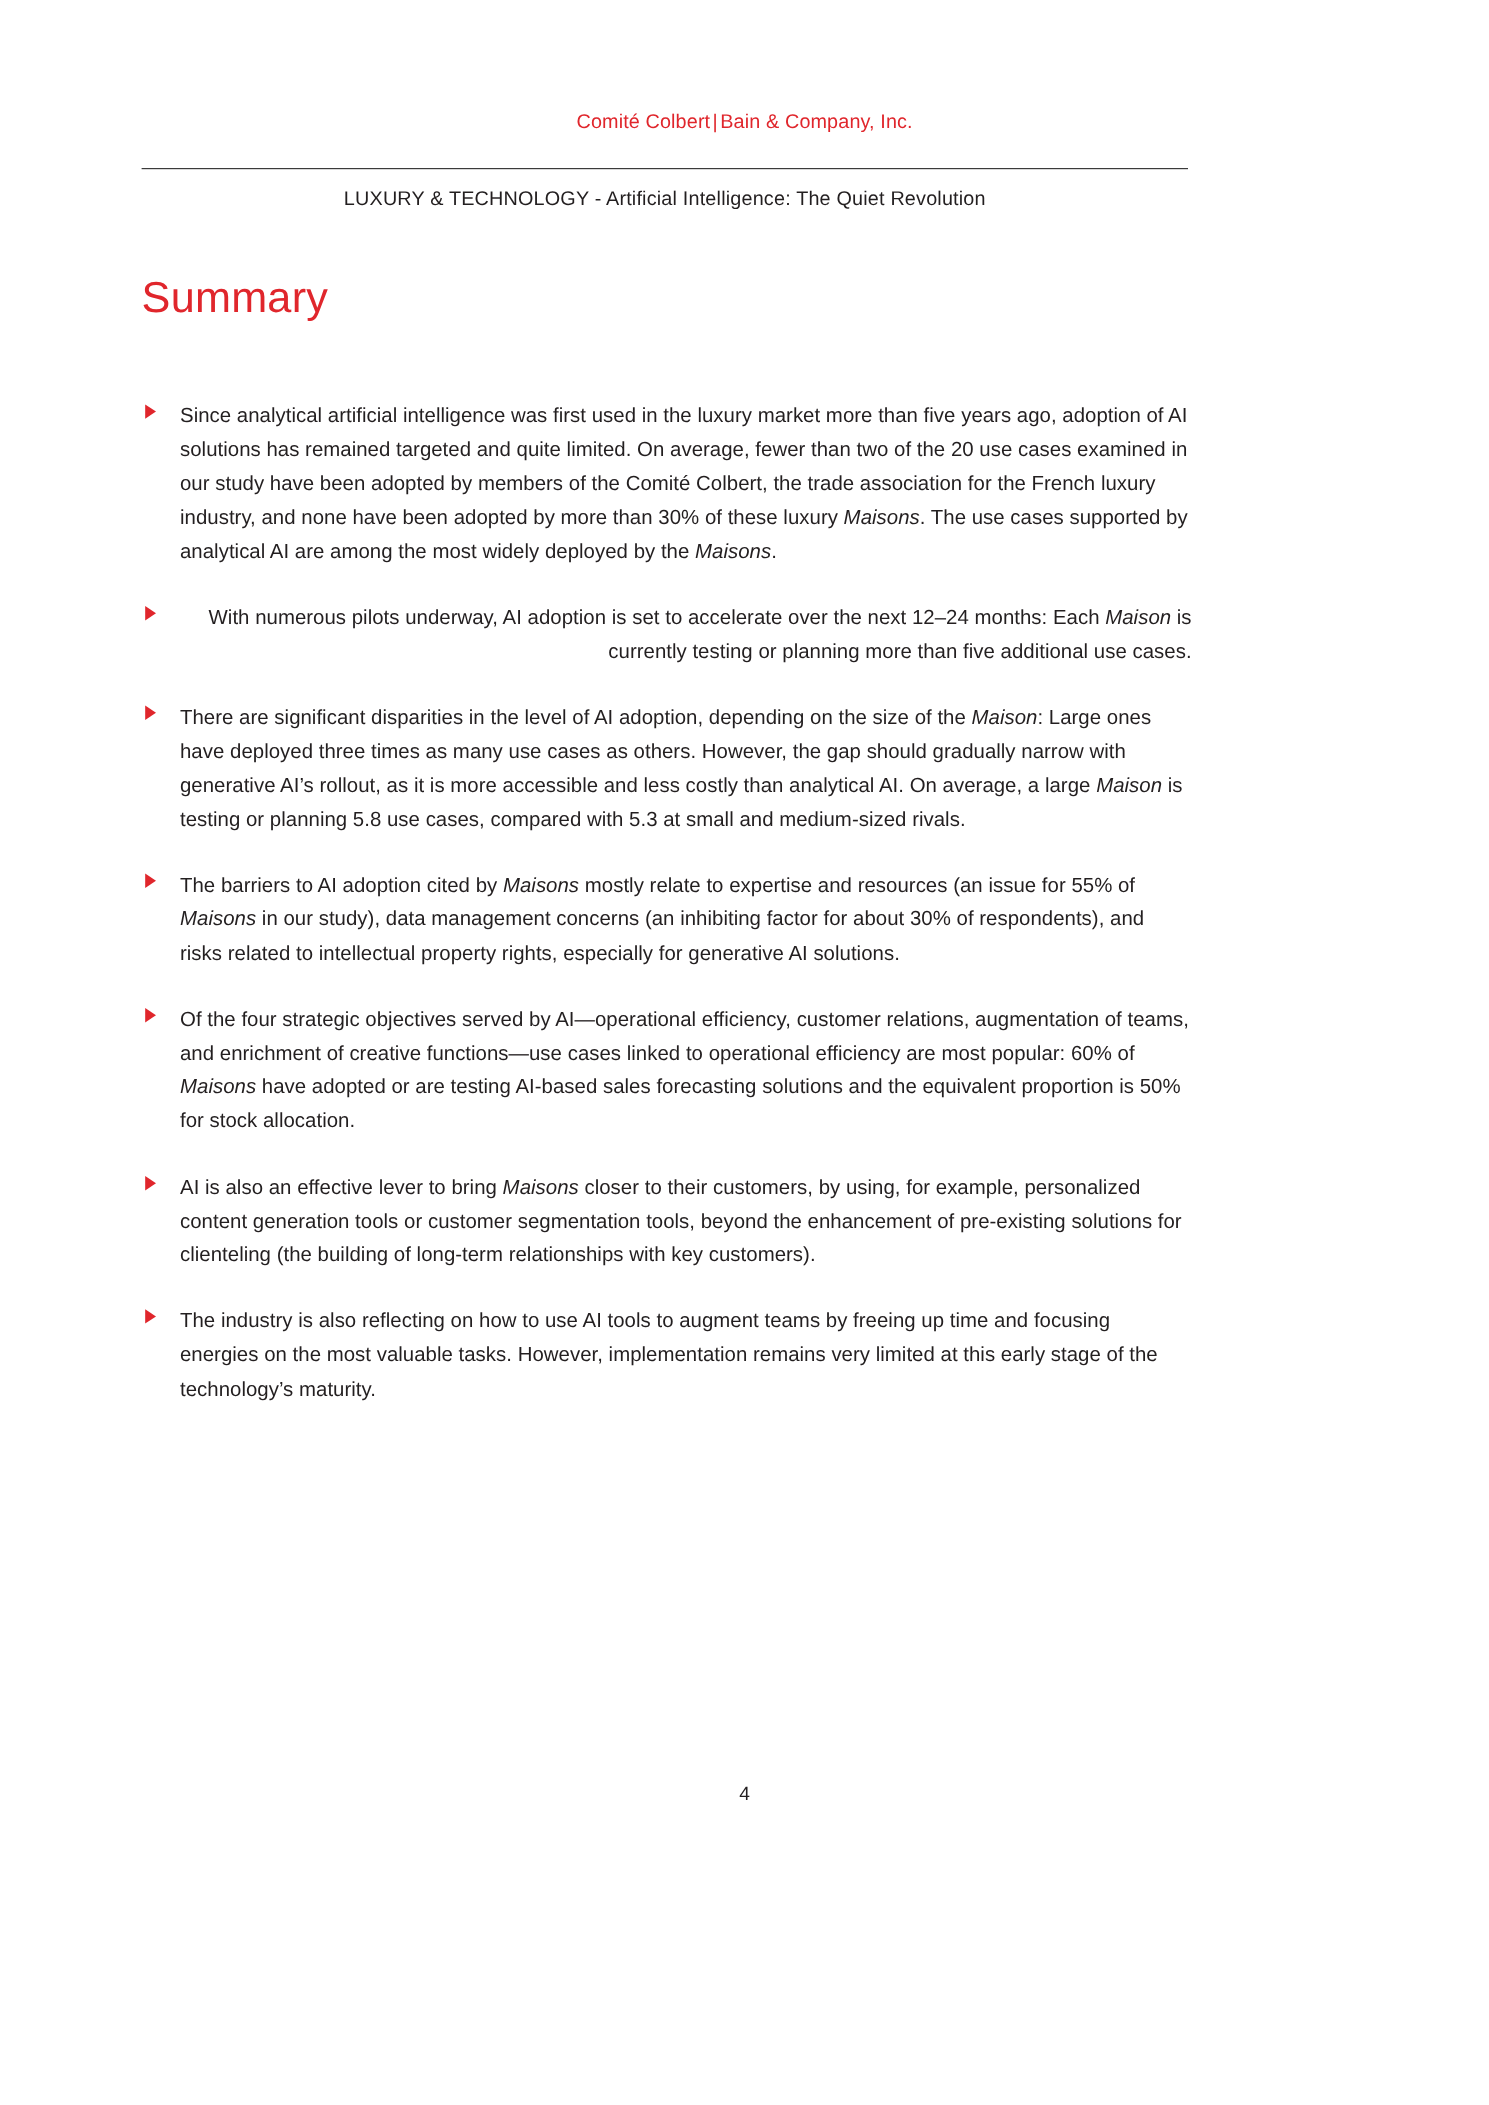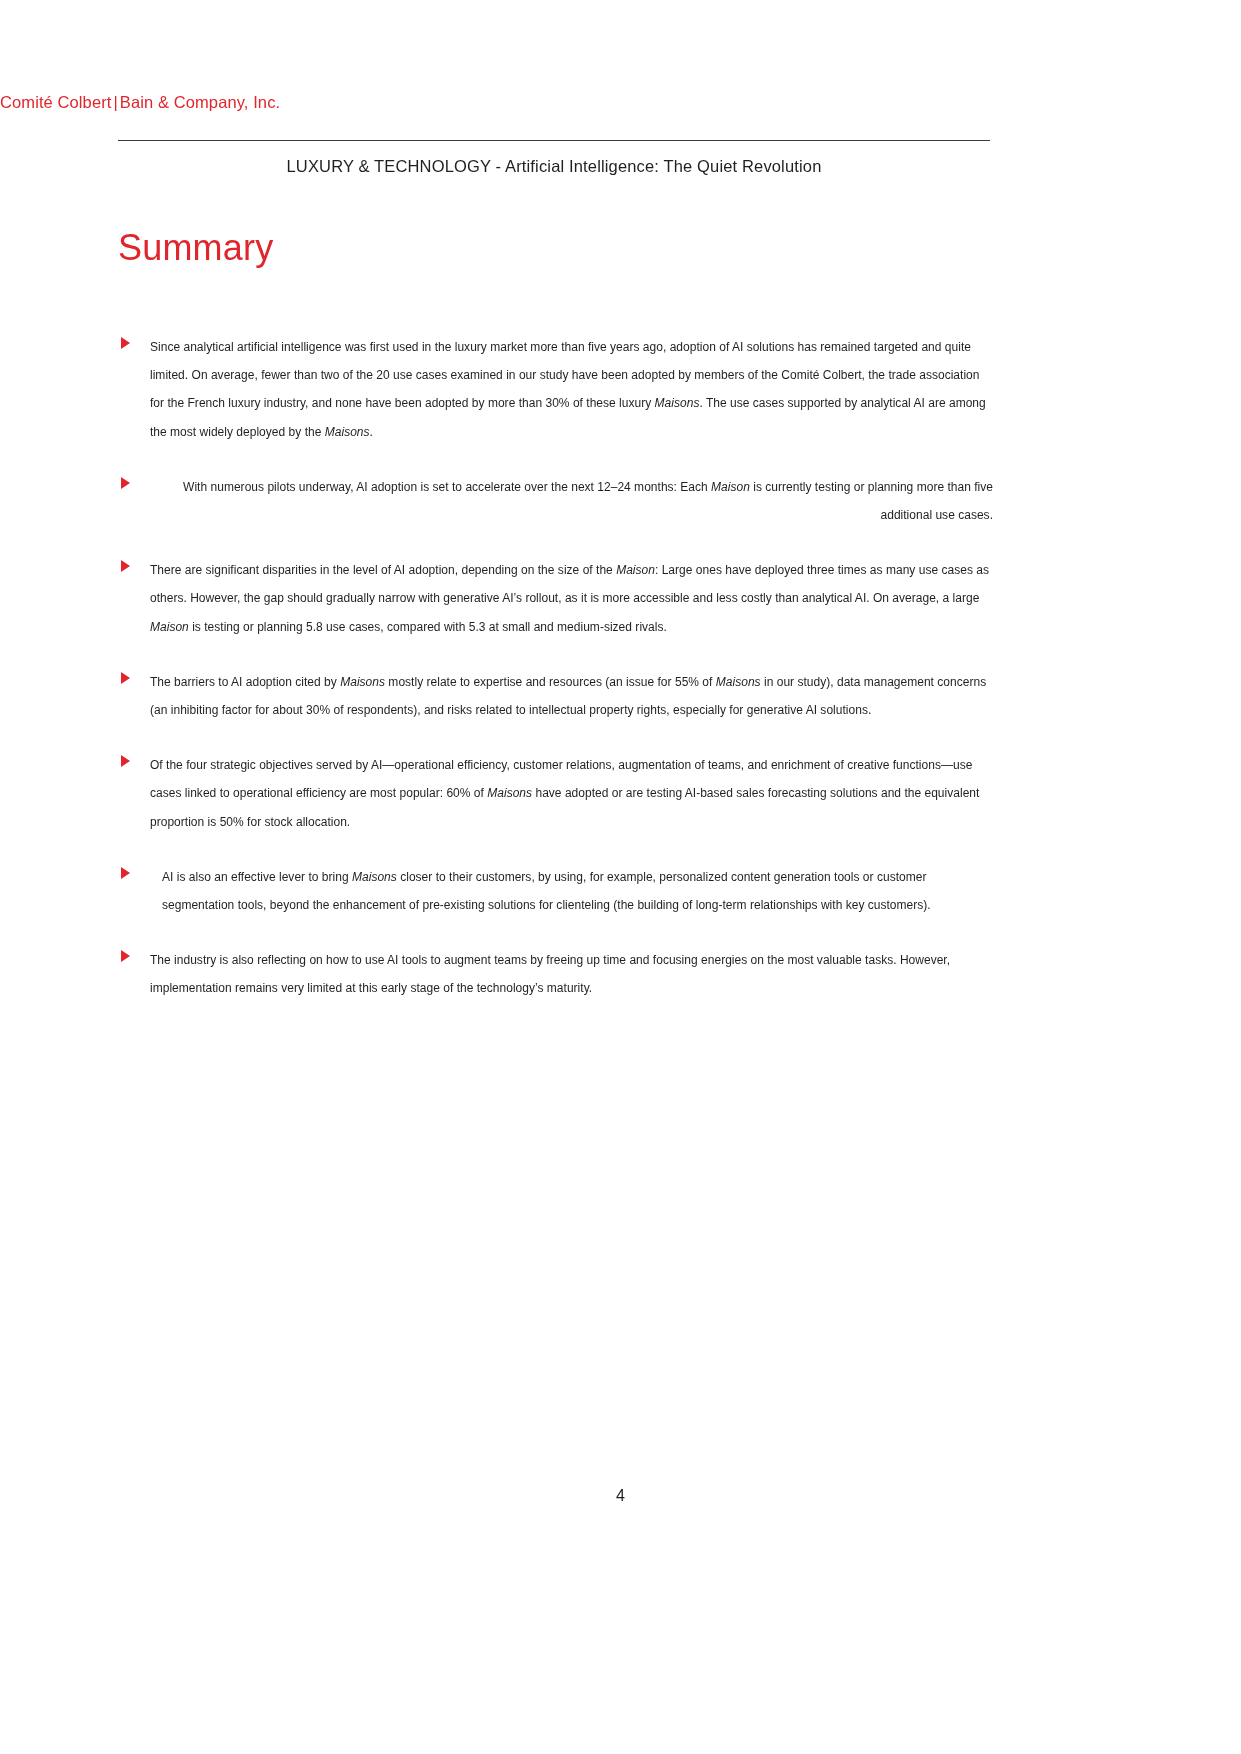--- a/index.html
+++ b/index.html
@@ -21,21 +21,21 @@
     height: 1754px;
     box-sizing: border-box;
   }
 
   
   .masthead {
     position: absolute;
     top: 93px;
     left: 0;
     width: 1241px;
-    text-align: left;
+    text-align: center;
     font-size: 16.5px;
     letter-spacing: 0.1px;
     color: #e0262c;
   }
   .masthead .sep {
     color: #e0262c;
     padding: 0 2px;
   }
   .rule {
     position: absolute;
@@ -87,21 +87,21 @@
     position: absolute;
     left: 3px;
     top: 4px;
     width: 0;
     height: 0;
     border-left: 9px solid #e0262c;
     border-top: 6.5px solid transparent;
     border-bottom: 6.5px solid transparent;
   }
   .bullet-text {
-    font-size: 12px;
+    font-size: 17px;
     line-height: 28.2px;
     color: #231f20;
     letter-spacing: 0.02px;
     text-align: left;
   }
   .bullet-text i {
     font-style: italic;
   }
 
   
@@ -146,21 +146,21 @@
       <div class="bullet">
         <span class="bullet-marker"></span>
         <p class="bullet-text" style="margin: 0px;"><span>The barriers to AI adoption cited by </span><i>Maisons</i><span> mostly relate to expertise and resources (an issue for 55% of </span><i>Maisons</i><span> in our study), data management concerns (an inhibiting factor for about 30% of respondents), and risks related to intellectual property rights, especially for generative AI solutions.</span></p>
       </div>
       <div class="bullet">
         <span class="bullet-marker"></span>
         <p class="bullet-text" style="margin: 0px;"><span>Of the four strategic objectives served by AI—operational efficiency, customer relations, augmentation of teams, and enrichment of creative functions—use cases linked to operational efficiency are most popular: 60% of </span><i>Maisons</i><span> have adopted or are testing AI-based sales forecasting solutions and the equivalent proportion is 50% for stock allocation.</span></p>
       </div>
       <div class="bullet">
         <span class="bullet-marker"></span>
-        <p class="bullet-text" style="margin: 12px;"><span>AI is also an effective lever to bring </span><i>Maisons</i><span> closer to their customers, by using, for example, personalized content generation tools or customer segmentation tools, beyond the enhancement of pre-existing solutions for clienteling (the building of long-term relationships with key customers).</span></p>
+        <p class="bullet-text" style="margin: 0px;"><span>AI is also an effective lever to bring </span><i>Maisons</i><span> closer to their customers, by using, for example, personalized content generation tools or customer segmentation tools, beyond the enhancement of pre-existing solutions for clienteling (the building of long-term relationships with key customers).</span></p>
       </div>
       <div class="bullet">
         <span class="bullet-marker"></span>
         <p class="bullet-text" style="margin: 0px;"><span>The industry is also reflecting on how to use AI tools to augment teams by freeing up time and focusing energies on the most valuable tasks. However, implementation remains very limited at this early stage of the technology’s maturity.</span></p>
       </div>
     </div>
 
   <div class="page-number">4</div>
 
 </div>

